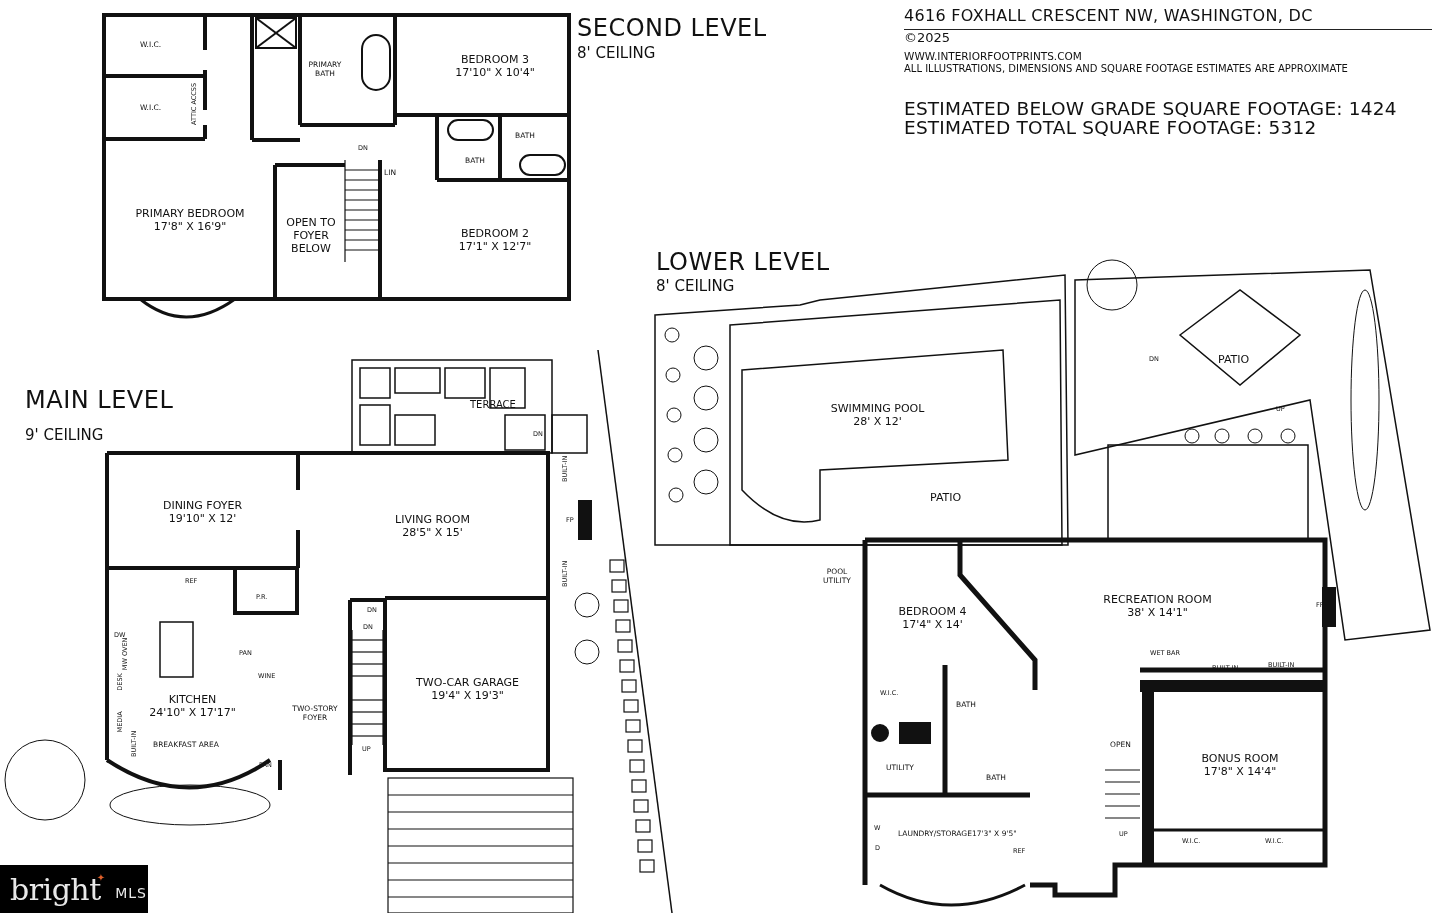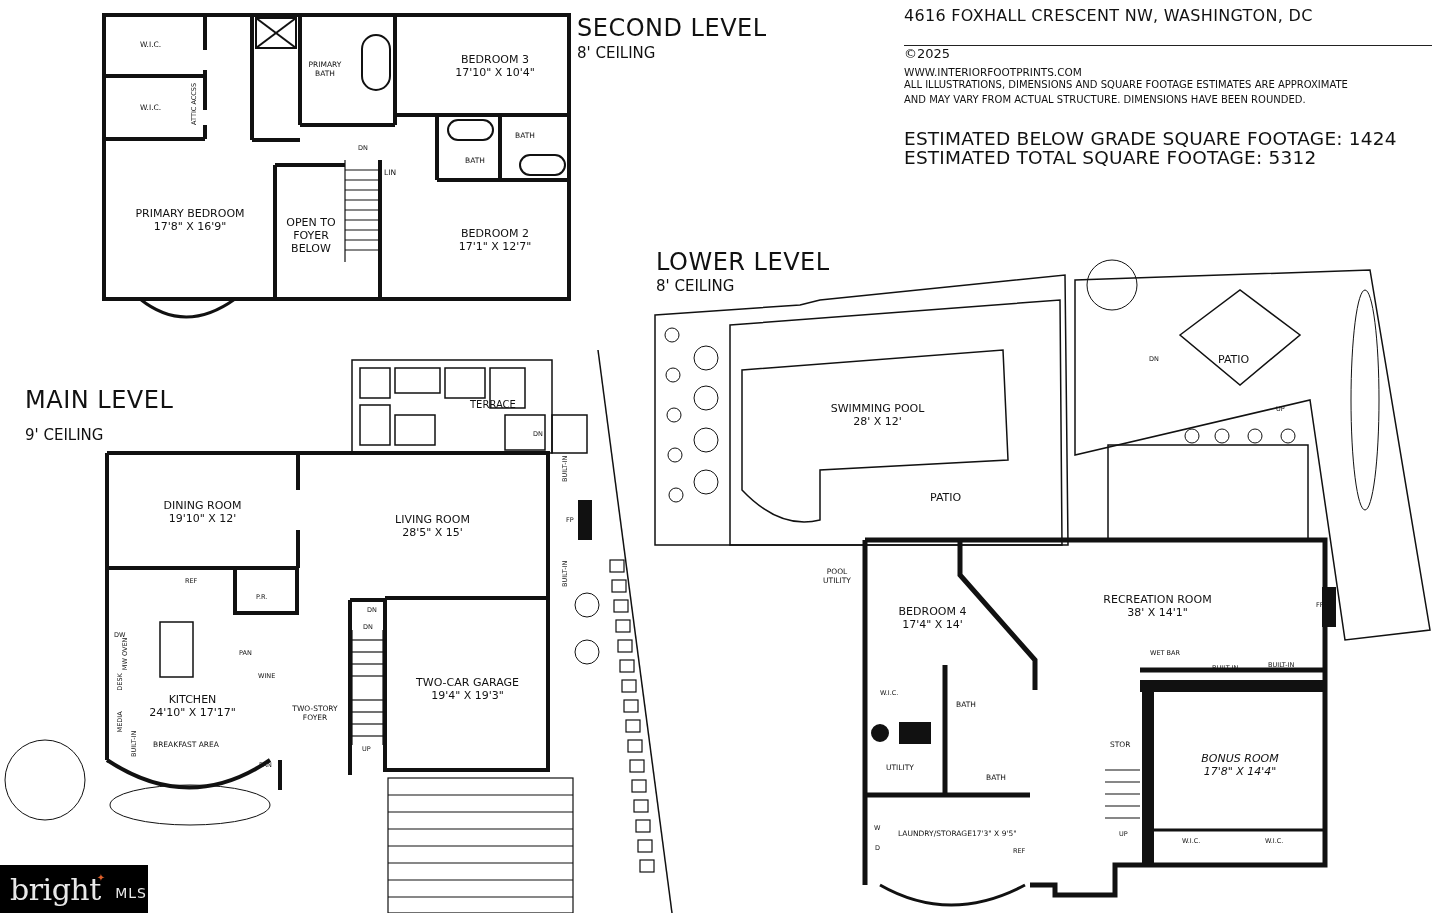--- a/index.html
+++ b/index.html
@@ -7,21 +7,21 @@
          font-family:"DejaVu Sans", sans-serif; color:#111; }
   .plan { position:absolute; left:0; top:0; width:1440px; height:913px; }
   .lbl { position:absolute; font-family:"DejaVu Sans", sans-serif; color:#111; text-align:center; white-space:nowrap; line-height:1.2; }
   .room { font-size:11px; }
   .room .dim { display:block; font-size:11px; }
   .sm { font-size:7.5px; }
   .xs { font-size:6.5px; }
   .lvl-title { position:absolute; font-size:24px; font-weight:normal; letter-spacing:0.5px; }
   .lvl-sub { position:absolute; font-size:15px; }
   .info { position:absolute; left:904px; top:6px; width:530px; }
-  .info .addr { font-size:16px; letter-spacing:0.3px; padding-bottom:20px; border-bottom:1.5px solid #222; width:528px; }
+  .info .addr { font-size:16px; letter-spacing:0.3px; padding-bottom:4px; border-bottom:1.5px solid #222; width:528px; }
   .info .copy { font-size:13px; }
   .info .web { font-size:10.5px; margin-top:5px; }
   .info .disc { font-size:10px; line-height:1.45; }
   .info .sqft { font-size:18.5px; line-height:1.05; margin-top:22px; letter-spacing:0.2px; }
   .rot { transform:rotate(-90deg); transform-origin:center; display:inline-block; }
   .mls { position:absolute; left:0; top:865px; width:148px; height:48px; background:#000000; display:flex; align-items:center; padding-left:10px; box-sizing:border-box; }
   .mls .b { font-family:"DejaVu Serif", serif; font-size:30px; color:#e8e8e8; letter-spacing:-0.5px; }
   .mls .m { font-size:14px; color:#e8e8e8; margin-left:6px; margin-top:8px; letter-spacing:1px; }
   .mls .dot { color:#e0602a; font-size:10px; position:relative; top:-12px; left:-4px; }
 </style>
@@ -206,21 +206,20 @@
   <rect x="1322" y="587" width="14" height="40" fill="#111"></rect>
   <rect x="1140" y="680" width="185" height="12" fill="#111"></rect>
   <rect x="1142" y="690" width="12" height="175" fill="#111"></rect>
 </svg>
 
 <div class="info">
   <div class="addr">4616 FOXHALL CRESCENT NW, WASHINGTON, DC</div>
   <div class="copy">©2025</div>
   <div class="web">WWW.INTERIORFOOTPRINTS.COM</div>
   <div class="disc">ALL ILLUSTRATIONS, DIMENSIONS AND SQUARE FOOTAGE ESTIMATES ARE APPROXIMATE</div>
-  <div class="disc">AND MAY VARY FROM ACTUAL STRUCTURE. DIMENSIONS HAVE BEEN ROUNDED.</div>
   <div class="sqft">
     <div>ESTIMATED BELOW GRADE SQUARE FOOTAGE: 1424</div>
     <div>ESTIMATED TOTAL SQUARE FOOTAGE: 5312</div>
   </div>
 </div>
 
 <div class="lvl-title" style="left:577px;top:14px;">SECOND LEVEL</div>
 <div class="lvl-sub" style="left:577px;top:44px;">8' CEILING</div>
 <div class="lbl sm" style="left:140px;top:40px;">W.I.C.</div>
 <div class="lbl sm" style="left:140px;top:103px;">W.I.C.</div>
@@ -232,21 +231,21 @@
 <div class="lbl xs" style="left:358px;top:145px;">DN</div>
 <div class="lbl sm" style="left:384px;top:168px;">LIN</div>
 <div class="lbl room" style="left:125px;top:207px;width:130px;"><span>PRIMARY BEDROOM</span><span class="dim">17'8" X 16'9"</span></div>
 <div class="lbl room" style="left:280px;top:216px;width:62px;"><span>OPEN TO</span><br><span>FOYER</span><br><span>BELOW</span></div>
 <div class="lbl room" style="left:430px;top:227px;width:130px;"><span>BEDROOM 2</span><span class="dim">17'1" X 12'7"</span></div>
 
 <div class="lvl-title" style="left:25px;top:386px;">MAIN LEVEL</div>
 <div class="lvl-sub" style="left:25px;top:426px;">9' CEILING</div>
 <div class="lbl sm" style="left:424px;top:399px;font-size:10px;margin-left:46px;">TERRACE</div>
 <div class="lbl xs" style="left:533px;top:431px;">DN</div>
-<div class="lbl room" style="left:140px;top:499px;width:125px;"><span>DINING ROOM</span><span class="dim">19'10" X 12'</span></div>
+<div class="lbl room" style="left:140px;top:499px;width:125px;"><span>DINING FOYER</span><span class="dim">19'10" X 12'</span></div>
 <div class="lbl room" style="left:370px;top:513px;width:125px;"><span>LIVING ROOM</span><span class="dim">28'5" X 15'</span></div>
 <div class="lbl xs" style="left:553px;top:465px;width:14px;"><span class="rot">BUILT-IN</span></div>
 <div class="lbl xs" style="left:553px;top:570px;width:14px;"><span class="rot">BUILT-IN</span></div>
 <div class="lbl xs" style="left:566px;top:517px;">FP</div>
 <div class="lbl xs" style="left:185px;top:578px;">REF</div>
 <div class="lbl xs" style="left:256px;top:594px;">P.R.</div>
 <div class="lbl xs" style="left:114px;top:632px;">DW</div>
 <div class="lbl xs" style="left:110px;top:650px;width:16px;"><span class="rot">MW OVEN</span></div>
 <div class="lbl xs" style="left:112px;top:678px;width:14px;"><span class="rot">DESK</span></div>
 <div class="lbl xs" style="left:110px;top:718px;width:14px;"><span class="rot">MEDIA</span></div>
@@ -273,23 +272,23 @@
 <div class="lbl room" style="left:890px;top:605px;width:85px;"><span>BEDROOM 4</span><span class="dim">17'4" X 14'</span></div>
 <div class="lbl room" style="left:1095px;top:593px;width:125px;"><span>RECREATION ROOM</span><span class="dim">38' X 14'1"</span></div>
 <div class="lbl xs" style="left:1316px;top:602px;">FP</div>
 <div class="lbl xs" style="left:1150px;top:650px;">WET BAR</div>
 <div class="lbl xs" style="left:1212px;top:665px;">BUILT-IN</div>
 <div class="lbl xs" style="left:1268px;top:662px;">BUILT-IN</div>
 <div class="lbl xs" style="left:880px;top:690px;">W.I.C.</div>
 <div class="lbl sm" style="left:956px;top:700px;">BATH</div>
 <div class="lbl sm" style="left:986px;top:773px;">BATH</div>
 <div class="lbl sm" style="left:886px;top:763px;">UTILITY</div>
-<div class="lbl sm" style="left:1110px;top:740px;">STOR</div>
+<div class="lbl sm" style="left:1110px;top:740px;">OPEN</div>
 <div class="lbl xs" style="left:1119px;top:831px;">UP</div>
-<div class="lbl room" style="left:1190px;top:752px;width:100px;font-style:italic;"><span>BONUS ROOM</span><span class="dim">17'8" X 14'4"</span></div>
+<div class="lbl room" style="left:1190px;top:752px;width:100px;"><span>BONUS ROOM</span><span class="dim">17'8" X 14'4"</span></div>
 <div class="lbl sm" style="left:898px;top:829px;width:95px;"><span>LAUNDRY/STORAGE</span><span class="dim" style="font-size:7.5px;">17'3" X 9'5"</span></div>
 <div class="lbl xs" style="left:874px;top:825px;">W</div>
 <div class="lbl xs" style="left:875px;top:845px;">D</div>
 <div class="lbl xs" style="left:1013px;top:848px;">REF</div>
 <div class="lbl xs" style="left:1182px;top:838px;">W.I.C.</div>
 <div class="lbl xs" style="left:1265px;top:838px;">W.I.C.</div>
 
 <div class="mls">
   <span class="b">bright</span>
   <span class="dot">✦</span>

